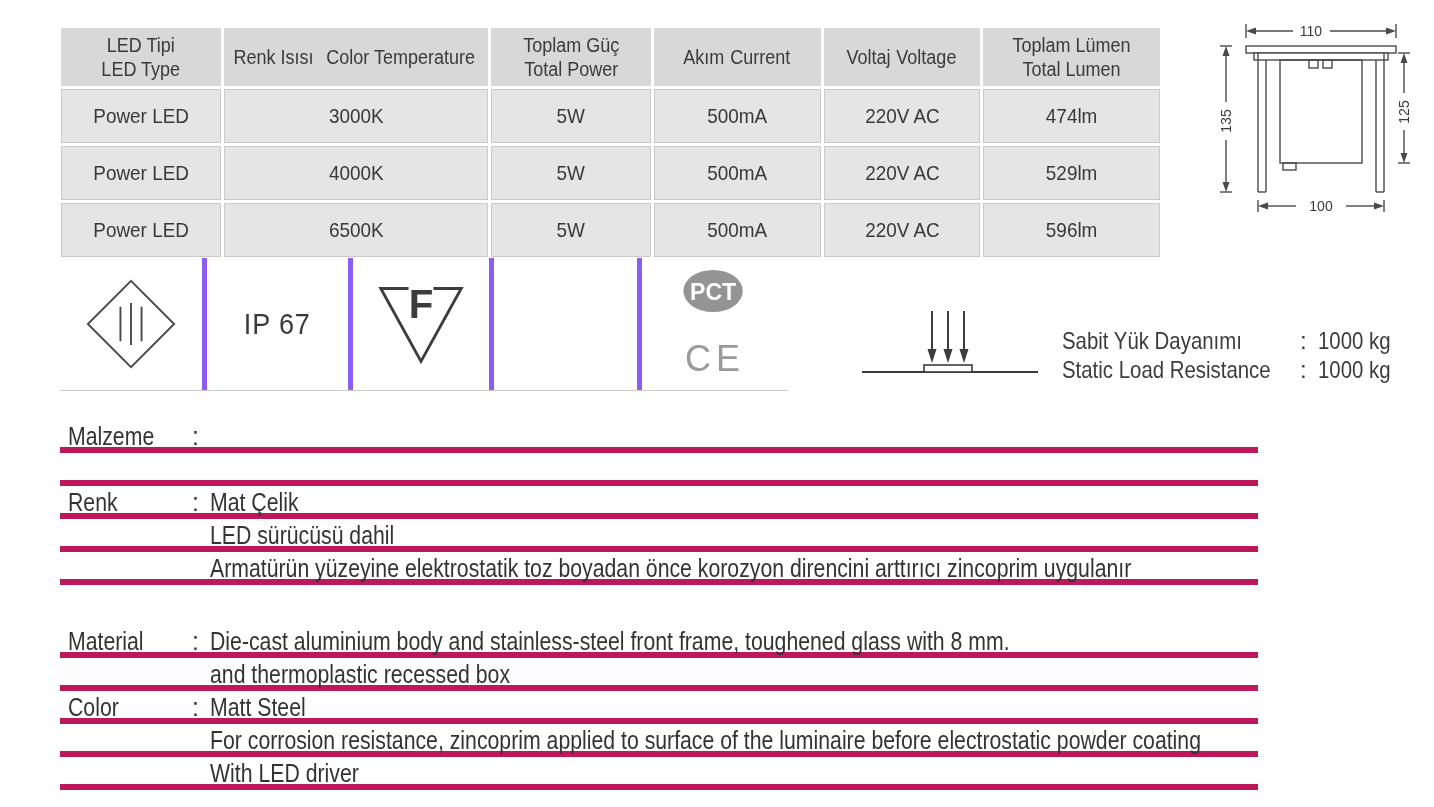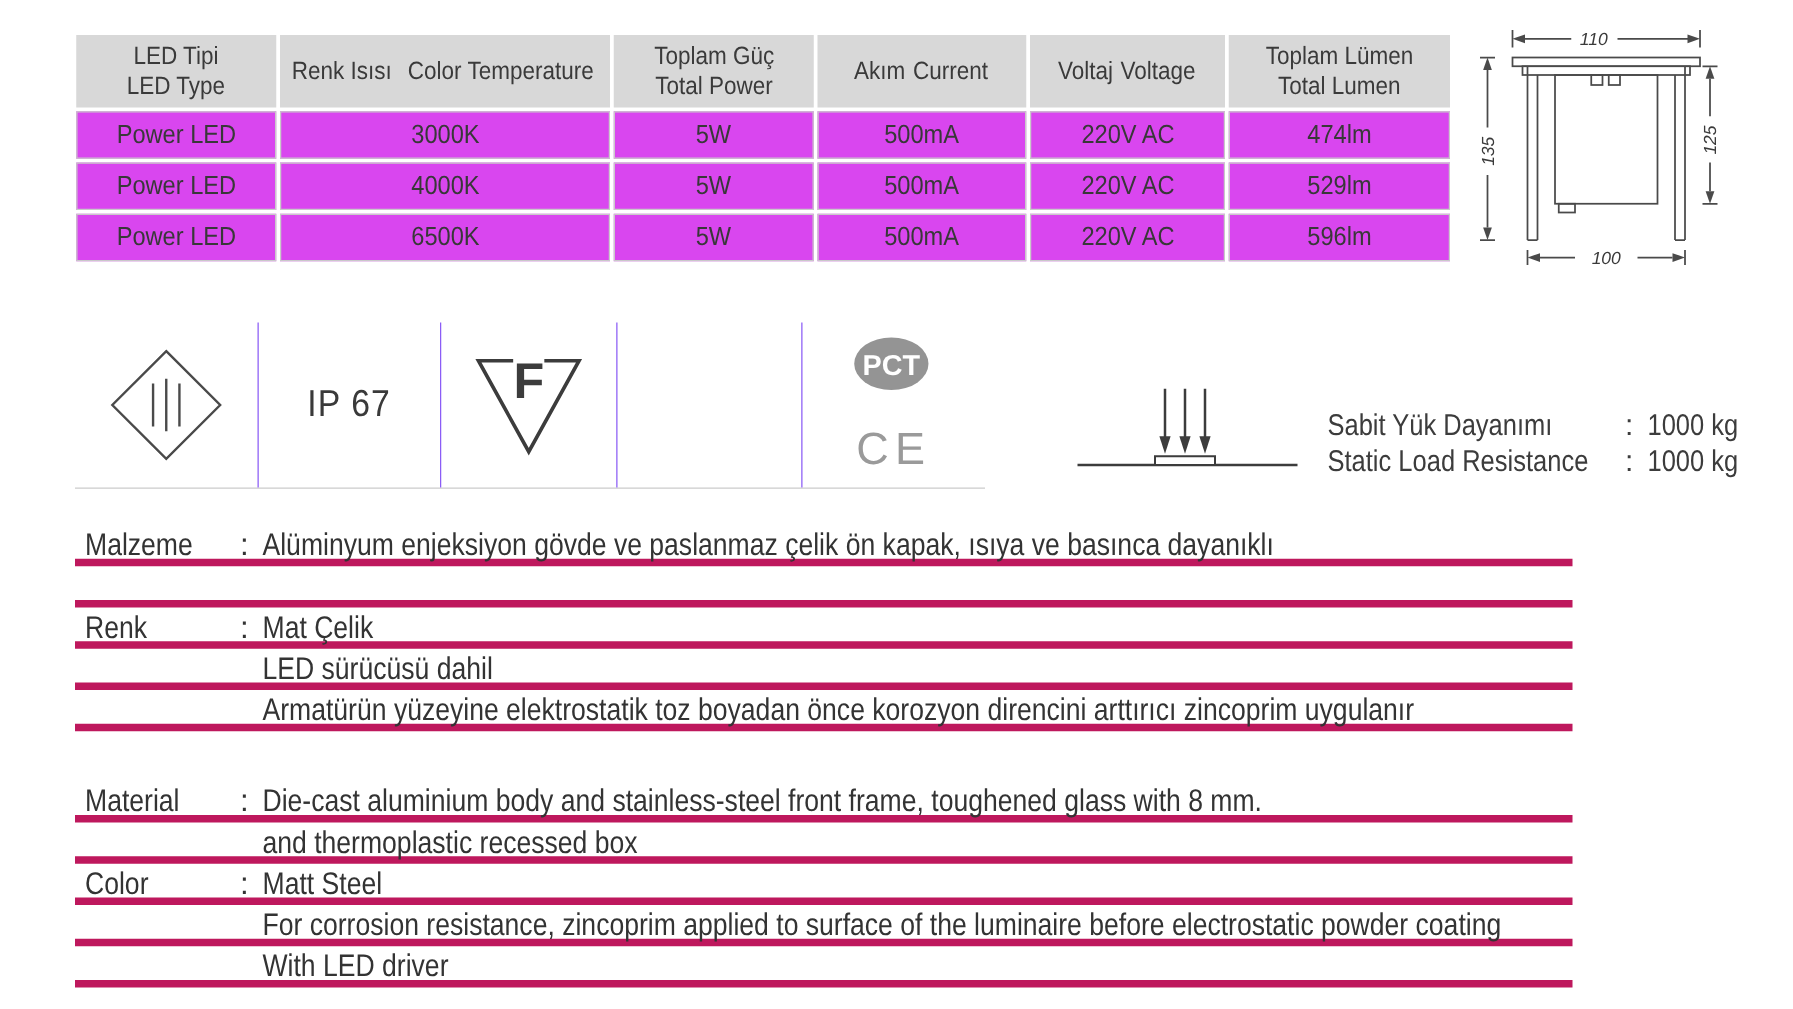--- a/index.html
+++ b/index.html
@@ -11,32 +11,32 @@
   .cx { display:inline-block; transform:scaleX(.9); transform-origin:50% 50%; white-space:nowrap; }
   .cl { display:inline-block; transform:scaleX(.85); transform-origin:0 50%; white-space:nowrap; }
 
   
   table.spec { border-collapse:separate; border-spacing:3px; left:58px; top:25px; position:absolute; }
   table.spec th {
     background:#d8d8d8; font-weight:normal; font-size:20px; line-height:24px;
     height:58px; text-align:center; vertical-align:middle; color:#3a3a3a;
   }
   table.spec td {
-    background:#d946ef; border:1px solid #c9c9c9; height:38px;
+    background:#e5e5e5; border:1px solid #c9c9c9; height:54px;
     text-align:center; vertical-align:middle; font-size:21px; color:#383838;
   }
 
   
-  .drawing { left:1160px; top:20px; width:238px; height:200px;font-style:italic; }
+  .drawing { left:1196px; top:20px; width:238px; height:200px; }
   .drawing svg text { font-family:"Liberation Sans",sans-serif; font-size:14px; fill:#3a3a3a; }
 
   
   .cert-band { left:60px; top:258px; width:728px; height:133px; display:flex; border-bottom:1px solid #ccc; }
   .cert-cell { flex:none; display:flex; flex-direction:column; align-items:center; justify-content:center; gap:16px; }
-  .cert-cell.b { border-right:1px solid #8b5cf6; }
+  .cert-cell.b { border-right:5px solid #8b5cf6; }
   .c1{width:147px;} .c2{width:146px;} .c3{width:141px;} .c4{width:148px;} .c5{width:146px;gap:24px;}
   .ip-text { font-size:30px; color:#3a3a3a; letter-spacing:1px; }
   .ce-text { font-size:36px; color:#9a9a9a; letter-spacing:5px; font-weight:400; }
 
   
   .load-figure { left:860px; top:305px; }
   .load-text { left:1062px; top:326px; font-size:24px; }
   .load-row { display:flex; height:29px; line-height:29px; }
   .load-label { width:238px; flex:none; }
   .load-colon { width:18px; flex:none; }
@@ -207,21 +207,20 @@
     <span class="load-label"><span class="cl">Static Load Resistance</span></span>
     <span class="load-colon">:</span>
     <span><span class="cl">1000 kg</span></span>
   </div>
 </div>
 
 <div class="abs specs">
   <div class="spec-row">
     <span class="spec-label"><span class="cl">Malzeme</span></span>
     <span class="spec-colon">:</span>
-    <span class="spec-text"><span class="cl">Alüminyum enjeksiyon gövde ve paslanmaz çelik ön kapak, ısıya ve basınca dayanıklı</span></span>
   </div>
   <div class="spec-row">
     <span class="spec-label"><span class="cl"></span></span>
     <span class="spec-colon"></span>
   </div>
   <div class="spec-row">
     <span class="spec-label"><span class="cl">Renk</span></span>
     <span class="spec-colon">:</span>
     <span class="spec-text"><span class="cl">Mat Çelik</span></span>
   </div>

